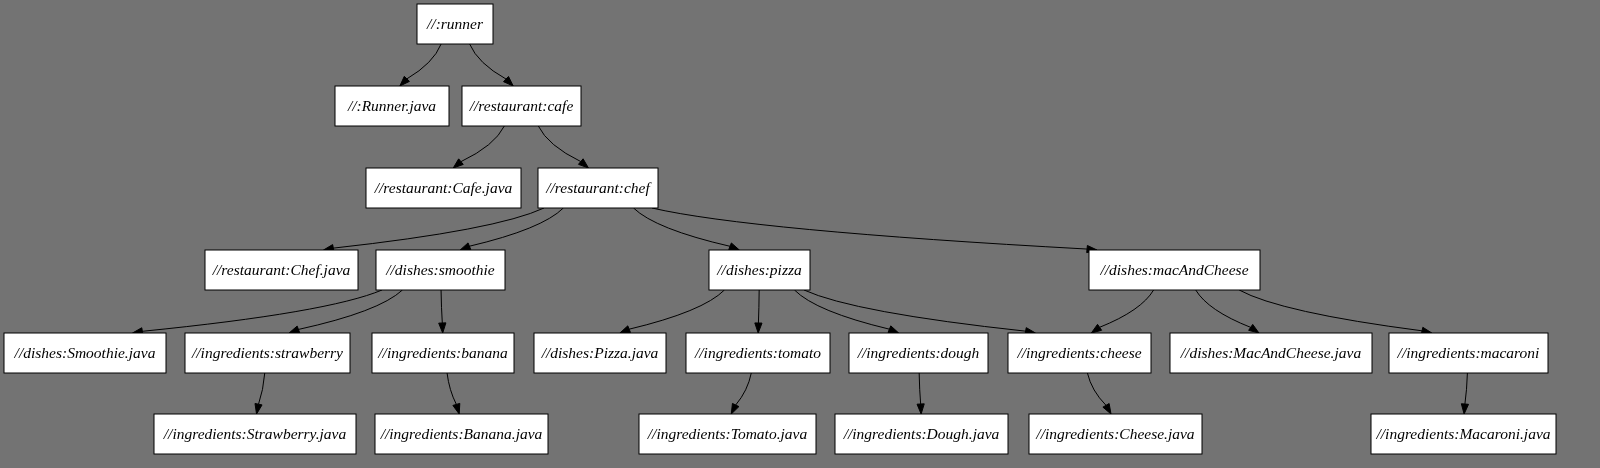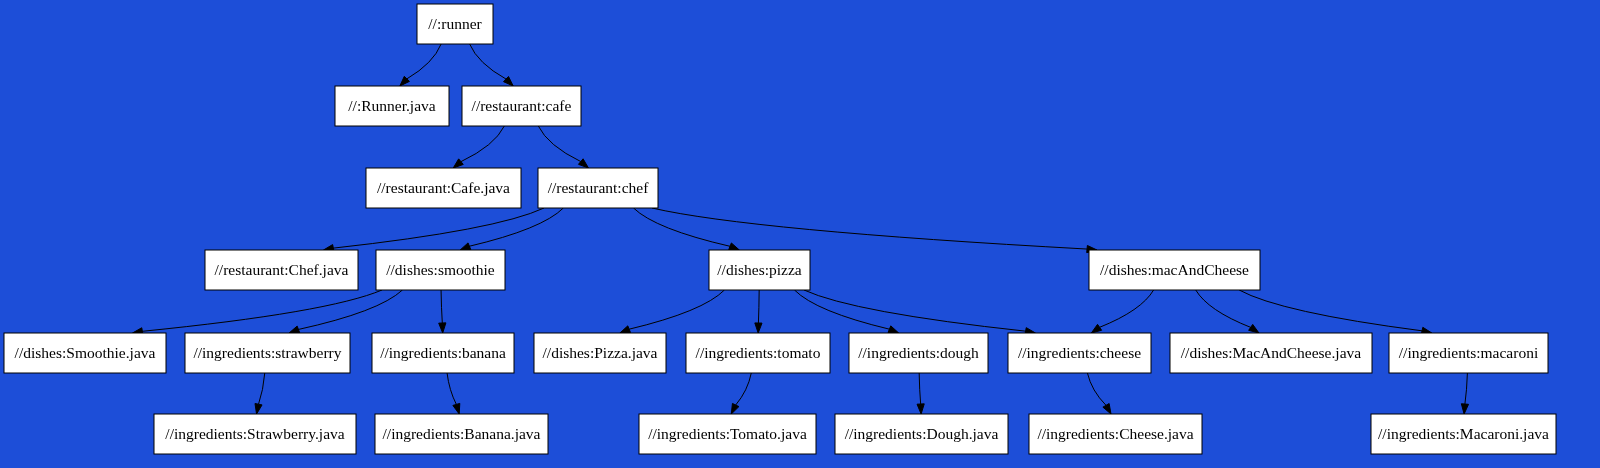--- a/index.html
+++ b/index.html
@@ -4,22 +4,23 @@
 <style>
   html, body {
     margin: 0;
     padding: 0;
     background: #ffffff;
   }
   #graph-root {
     position: relative;
     width: 1600px;
     height: 468px;
-    background: #1d4ed8;
+    background: #737373;
     overflow: hidden;
+    font-style: italic;
   }
   svg#graph-svg {
     position: absolute;
     left: 0;
     top: 0;
     width: 1600px;
     height: 468px;
     display: block;
   }
   .node-rect {

